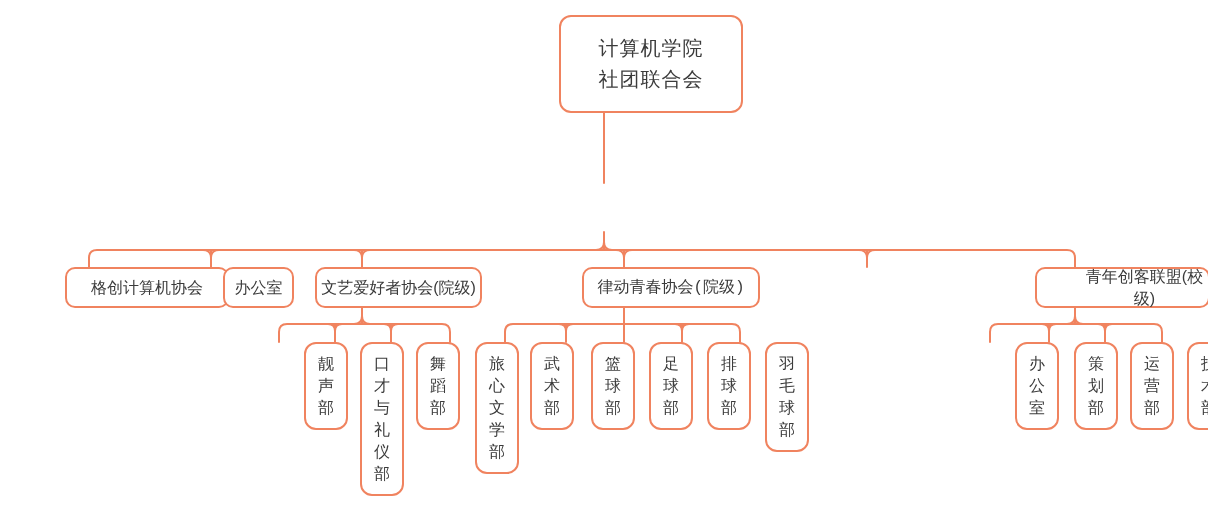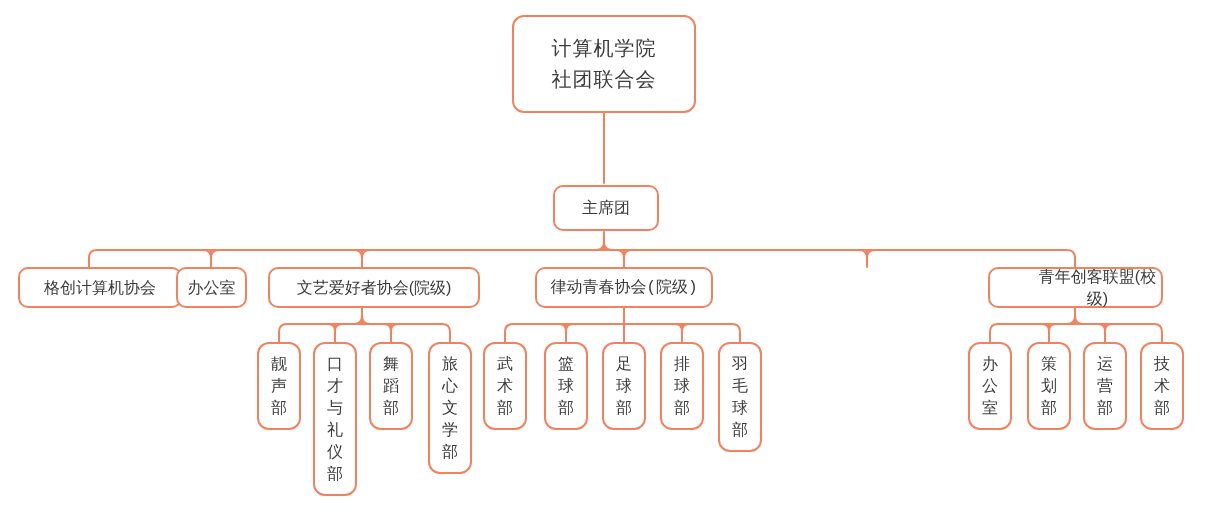--- a/index.html
+++ b/index.html
@@ -35,39 +35,40 @@
     border: 2px solid var(--accent);
     display: flex;
     align-items: center;
     justify-content: center;
     text-align: center;
     color: var(--text);
     font-size: 16px;
     line-height: 22px;
     white-space: pre-line;
     cursor: default;
+    margin-left: 47px;
   }
   .node.root {
     left: 512px; top: 15px; width: 184px; height: 98px;
     border-radius: 12px;
     font-size: 20px;
     line-height: 31px;
     letter-spacing: 1px;
   }
   .node.presidium {
     left: 553px; top: 185px; width: 106px; height: 46px;
     border-radius: 10px;
   }
   .node.branch {
     top: 267px; height: 41px;
     border-radius: 10px;
   }
   .node.b0 { left: 18px;  width: 164px; }
   .node.b1 { left: 176px; width: 71px;  }
-  .node.b2 { left: 268px; width: 212px; }
+  .node.b2 { left: 268px; width: 167px; }
   .node.b3 { left: 535px; width: 178px; font-family: Liberation Mono, monospace; }
   .node.b4 { left: 775px; width: 186px; }
   .node.b5 { left: 988px; width: 175px; padding-left: 44px; }
   .node.vnode {
     top: 342px; width: 44px;
     padding: 9px 0;
     border-radius: 12px;
     display: block;
     height: auto;
   }
@@ -116,21 +117,20 @@
     <path d="
       M1075 308 L1075 324 M1075 316 Q1075 324 1067 324 M1075 316 Q1075 324 1083 324
       M990 342 L990 332 Q990 324 998 324 L1154 324 Q1162 324 1162 332 L1162 342
       M1049 324 L1049 342 M1042 324 Q1049 324 1049 331 M1056 324 Q1049 324 1049 331
       M1105 324 L1105 342 M1098 324 Q1105 324 1105 331 M1112 324 Q1105 324 1105 331"></path>
   </svg>
 
   <div class="node root">计算机学院
 社团联合会</div>
 
-  <div class="node presidium">主席团</div>
 
   <div class="node branch b0">格创计算机协会</div>
   <div class="node branch b1">办公室</div>
   <div class="node branch b2">文艺爱好者协会(院级)</div>
   <div class="node branch b3">律动青春协会(院级)</div>
   <div class="node branch b5">青年创客联盟(校级)</div>
 
   <div class="node vnode a0">靓
 声
 部</div>

